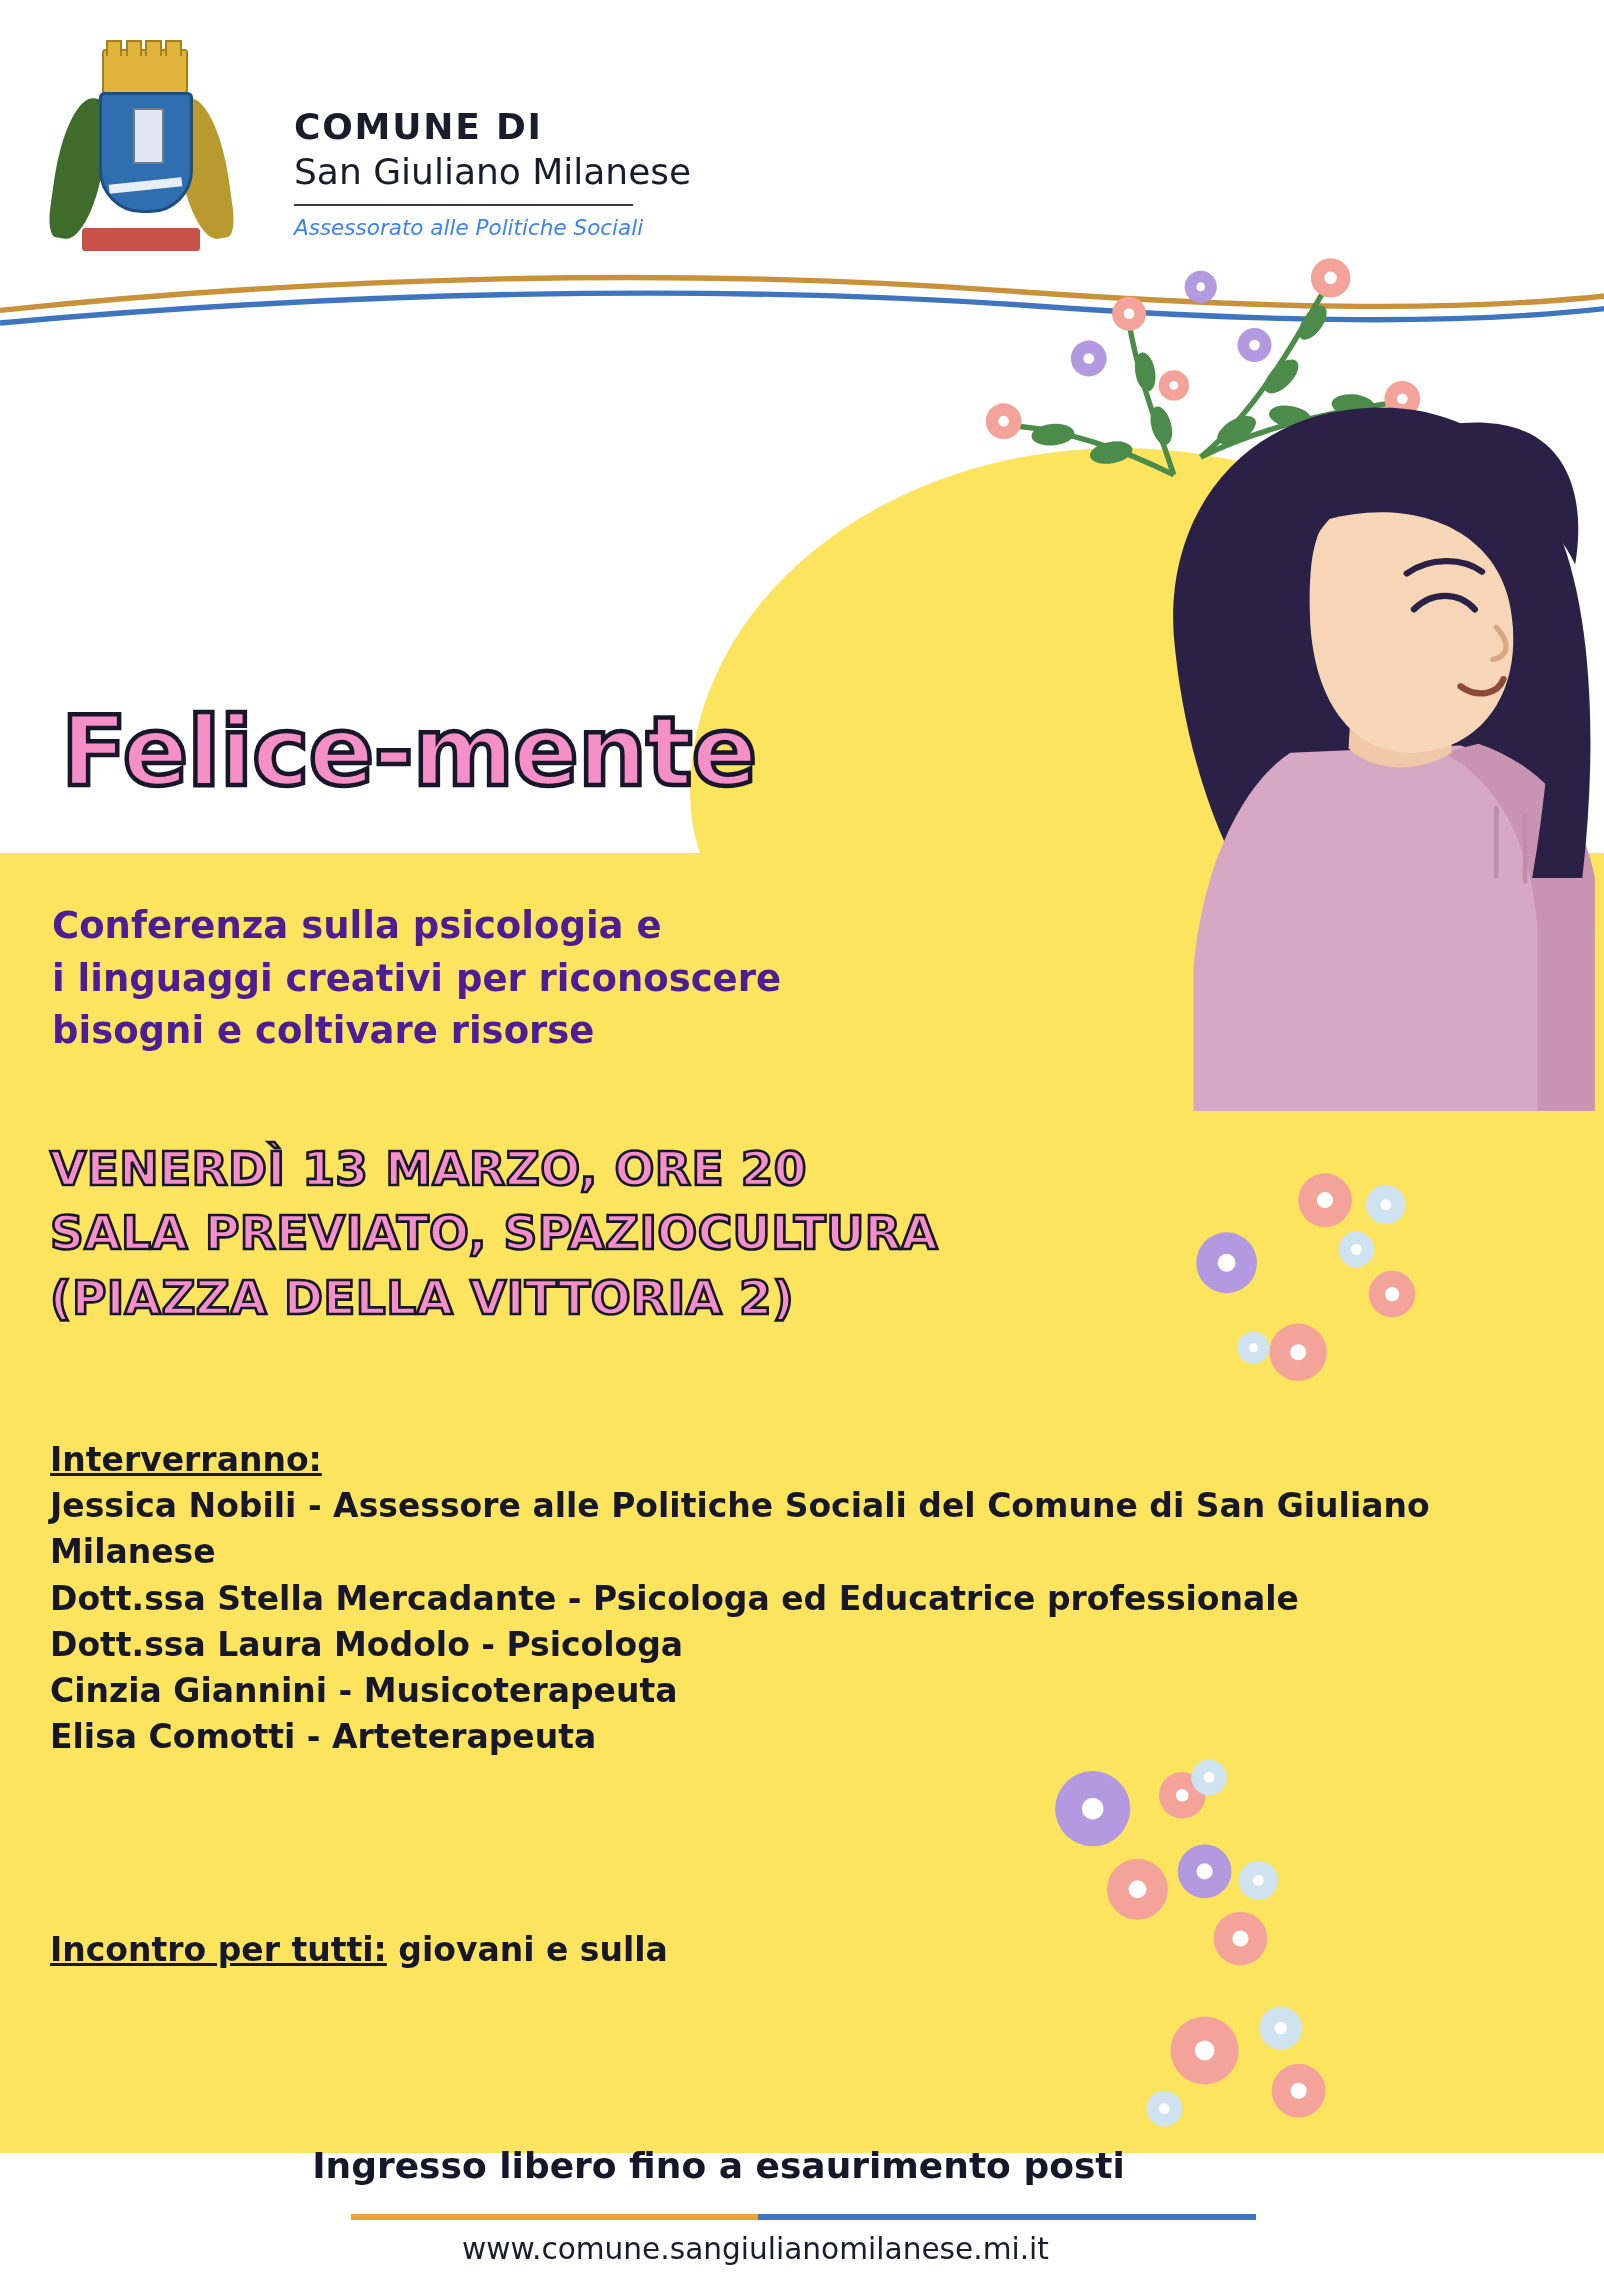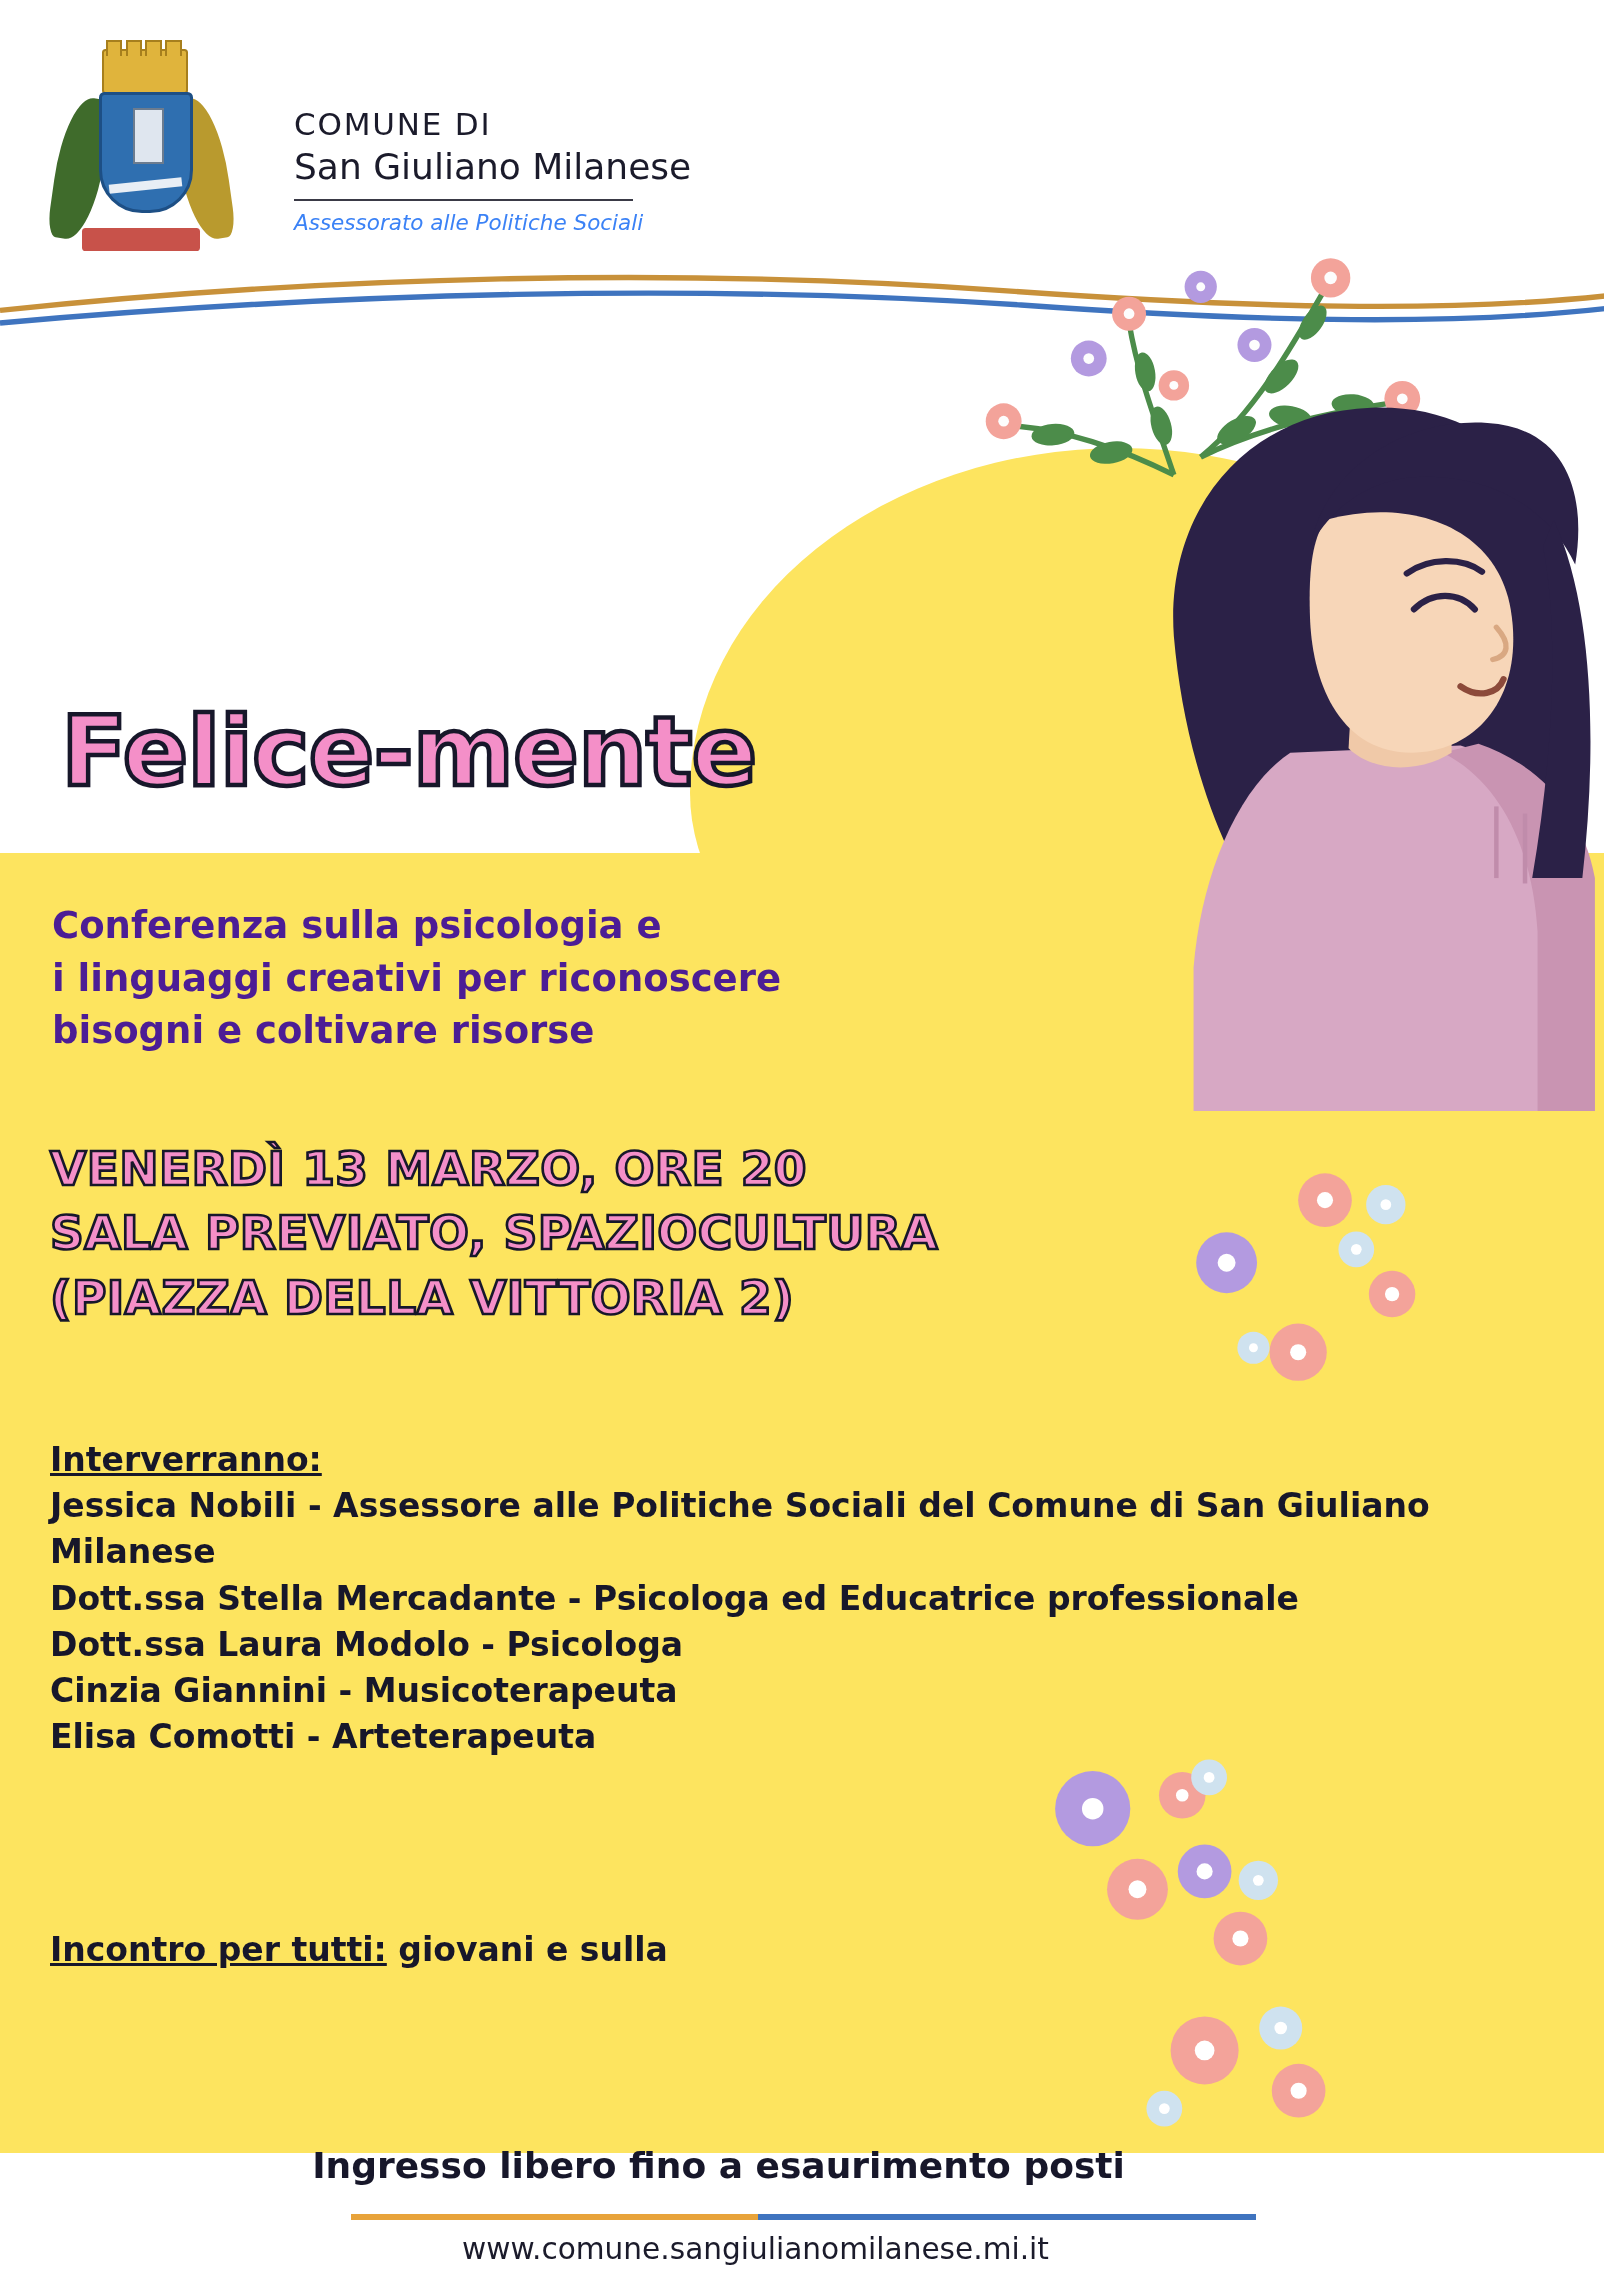--- a/index.html
+++ b/index.html
@@ -132,25 +132,25 @@
     border-radius: 3.6px;
   }
 
   .muni-text {
     position: absolute;
     left: 294px;
     top: 106px;
     color: #1b1b2b;
   }
   .muni-line1 {
-    font-size: 31px;
+    font-size: 36px;
     letter-spacing: 1.8px;
     font-variant: small-caps;
     text-transform: uppercase;
-    font-weight: 400;
+    font-weight: 700;
   }
   .muni-line2 {
     font-size: 36px;
     margin-top: 3.6px;
     font-weight: 400;
   }
   .muni-rule {
     width: 339px;
     height: 1.8px;
     background: #3a3a46;

